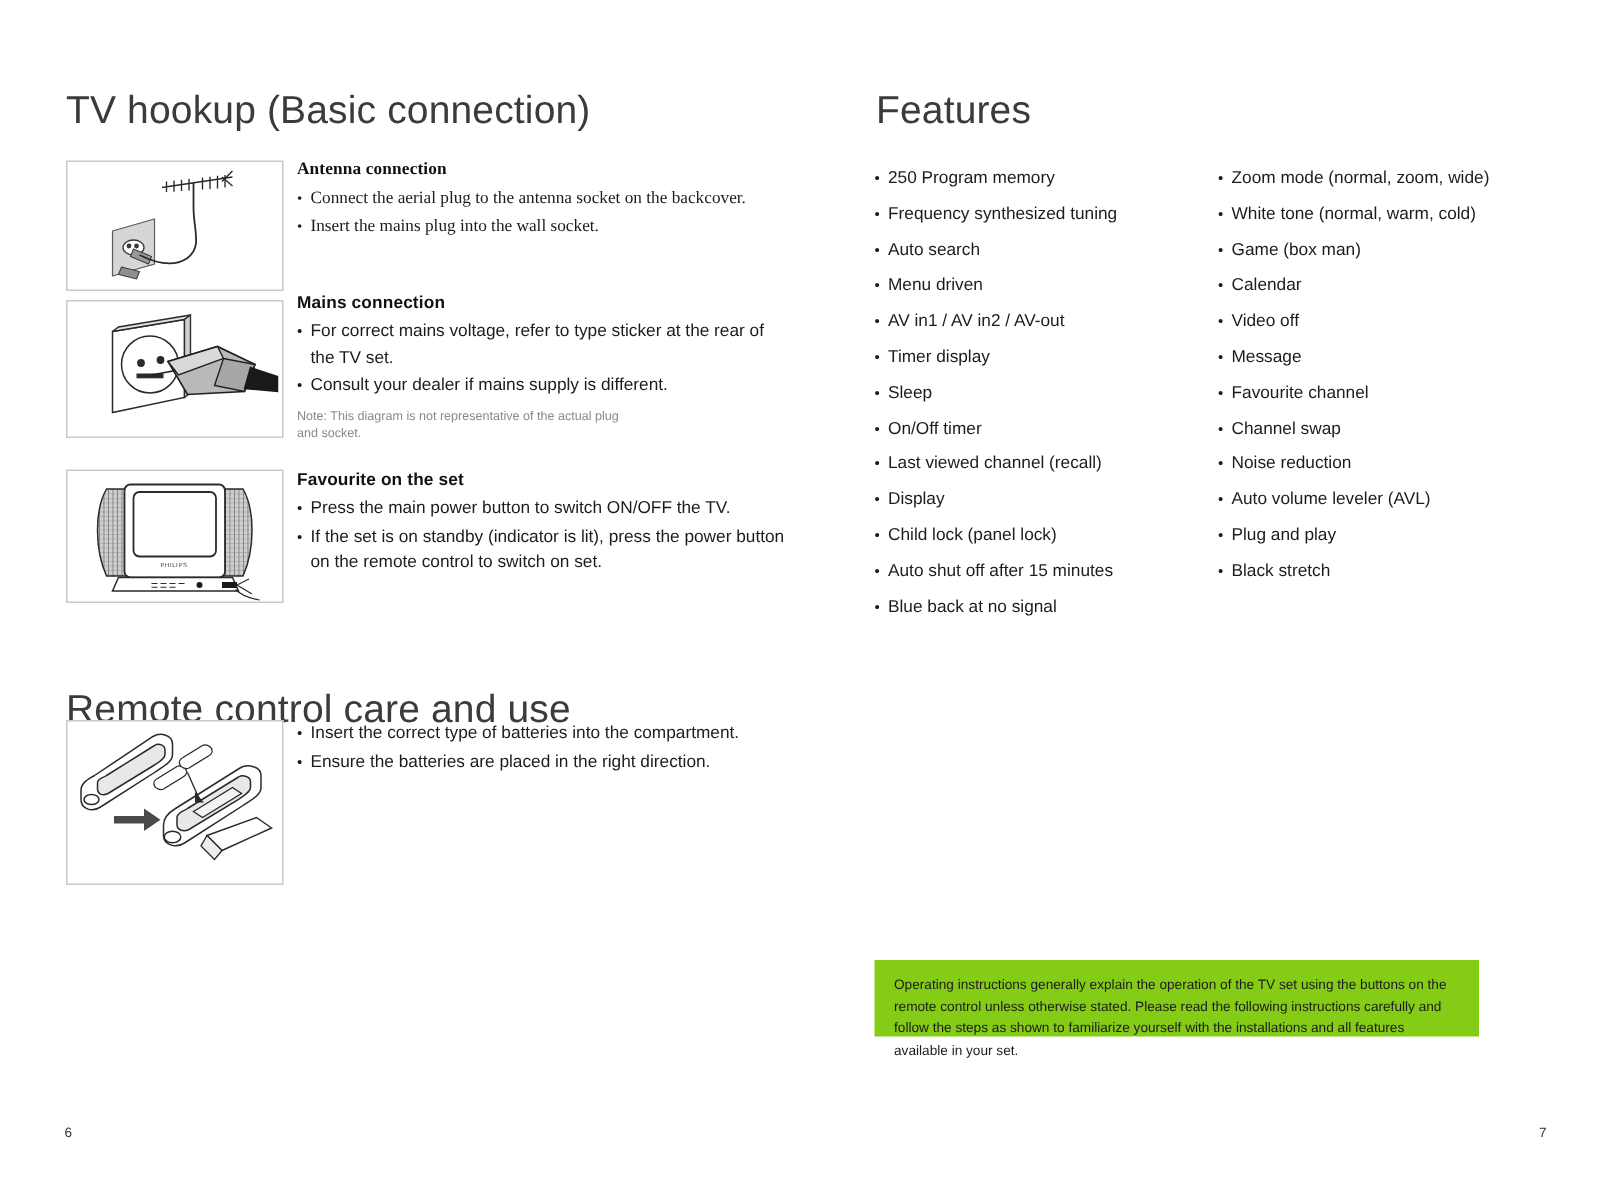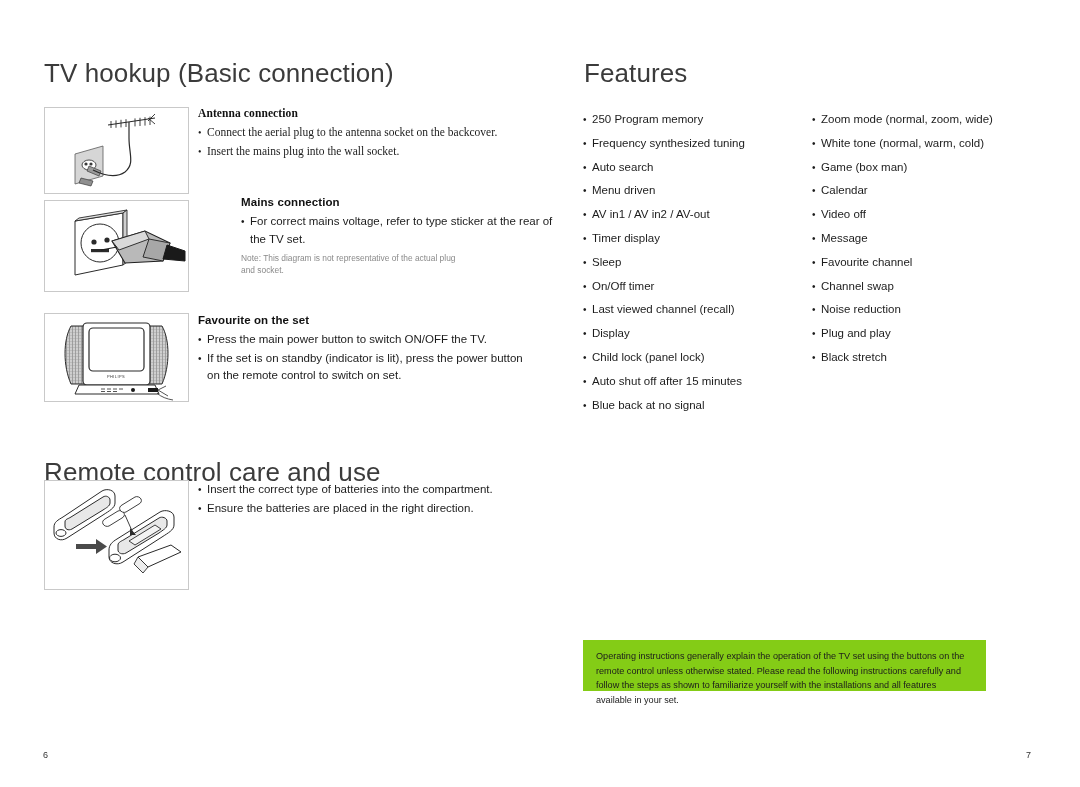--- a/index.html
+++ b/index.html
@@ -45,21 +45,21 @@
   #fig-mains   { left: 44px; top: 200px; width: 145px; height: 92px; }
   #fig-tv      { left: 44px; top: 313px; width: 145px; height: 89px; }
   #fig-remote  { left: 44px; top: 480px; width: 145px; height: 110px; }
 
   .block {
     position: absolute;
     left: 198px;
     width: 330px;
   }
   #blk-antenna { top: 107px; font-family: Liberation Serif, serif; }
-  #blk-mains   { top: 196px; margin-left: 43px; }
+  #blk-mains   { top: 196px; }
   #blk-switch  { top: 314px; }
   #blk-remote  { top: 481px; width: 345px; }
 
   .sub {
     font-size: 11.5px;
     font-weight: bold;
     color: #111;
     margin: 0 0 5px 0;
     letter-spacing: 0.1px;
   }
@@ -214,20 +214,21 @@
       <polygon points="122,44 140,50 140,60 118,58" fill="#1a1a1a" stroke="#1a1a1a" stroke-width="1"></polygon>
 
       <line x1="56" y1="49" x2="72" y2="46" stroke="#1f1f1f" stroke-width="1.1"></line>
     </svg>
   </div>
 
   <div class="block" id="blk-mains">
     <div class="sub">Mains connection</div>
     <ul class="bul">
       <li>For correct mains voltage, refer to type sticker at the rear of the TV set.</li>
+      <li>Consult your dealer if mains supply is different.</li>
     </ul>
     <div class="note">Note: This diagram is not representative of the actual plug and socket.</div>
   </div>
 
   <div class="figure" id="fig-tv">
     <svg width="143" height="87" viewBox="0 0 143 87">
       <defs>
         <pattern id="grille" width="3" height="3" patternUnits="userSpaceOnUse">
           <rect width="3" height="3" fill="#cfcfcf"></rect>
           <line x1="0" y1="0" x2="0" y2="3" stroke="#6f6f6f" stroke-width="1"></line>
@@ -341,20 +342,21 @@
     <ul>
       <li>Zoom mode (normal, zoom, wide)</li>
       <li>White tone (normal, warm, cold)</li>
       <li>Game (box man)</li>
       <li>Calendar</li>
       <li>Video off</li>
       <li>Message</li>
       <li>Favourite channel</li>
       <li>Channel swap</li>
       <li>Noise reduction</li>
+      <li>Auto volume leveler (AVL)</li>
       <li>Plug and play</li>
       <li>Black stretch</li>
     </ul>
   </div>
 
   <div id="op-note">
     <p>Operating instructions generally explain the operation of the TV set using the buttons on the remote control unless otherwise stated. Please read the following instructions carefully and follow the steps as shown to familiarize yourself with the installations and all features available in your set.</p>
   </div>
 
   <span class="pageno" id="pageno-right">7</span>

